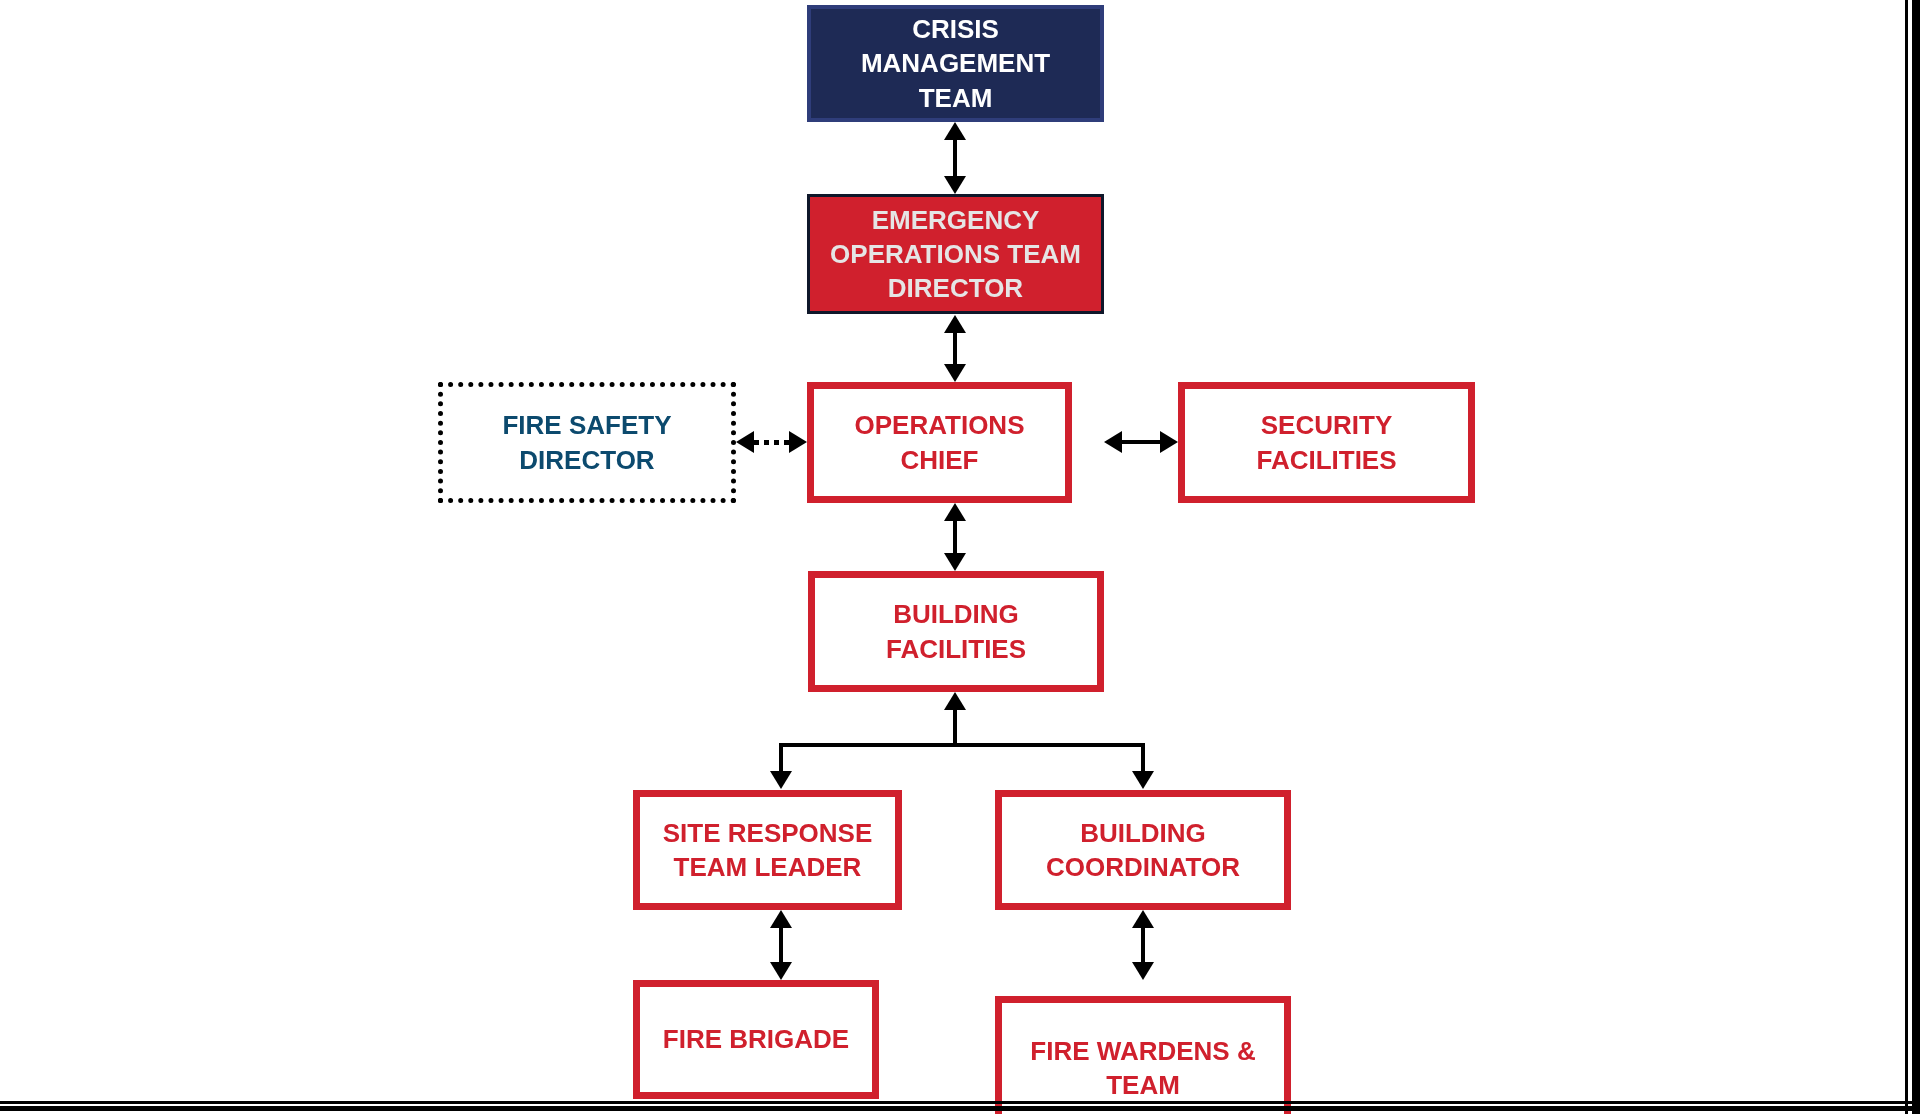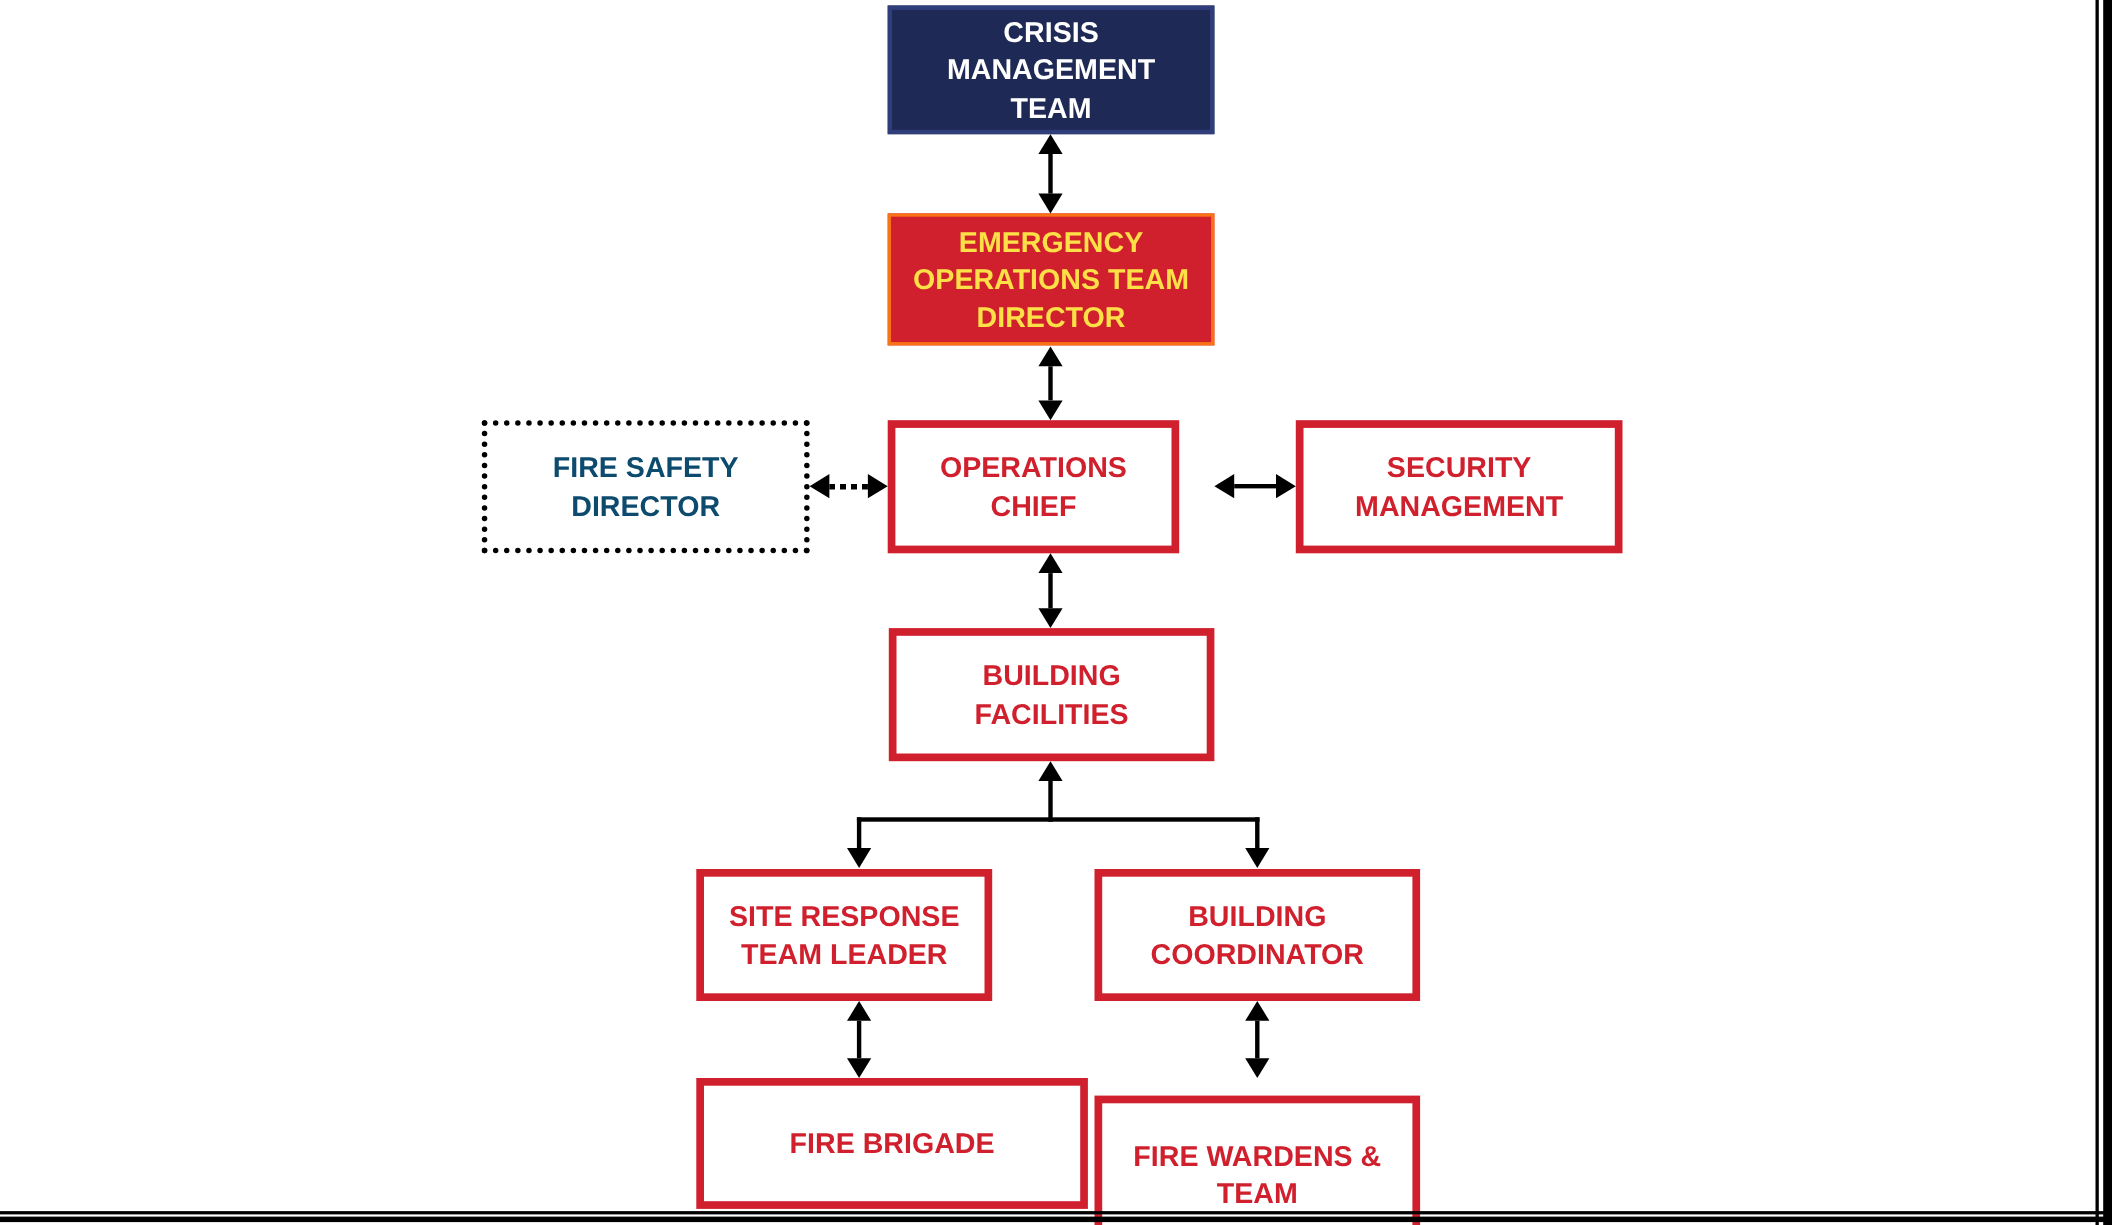--- a/index.html
+++ b/index.html
@@ -8,21 +8,21 @@
     overflow:hidden;font-family:"Liberation Sans",sans-serif;
   }
   
   .node{
     position:absolute;box-sizing:border-box;
     display:flex;align-items:center;justify-content:center;
     text-align:center;font-weight:bold;font-size:26px;line-height:1.32;
   }
   .node span{white-space:pre-line;display:block;}
   .navy{background:#1e2a55;border:4px solid #2f3d7a;color:#ffffff;}
-  .red-solid{background:#d0202d;border:3px solid #f97316;color:#fde047;}
+  .red-solid{background:#d0202d;border:3px solid #0f172a;color:#e5e5e5;}
   .red-outline{background:#ffffff;border:7px solid #d0202d;color:#d0202d;}
   .dotted-box{background:#ffffff;border:5px dotted #000000;color:#0c4a6e;}
   
   .varrow{position:absolute;display:flex;flex-direction:column;align-items:center;width:22px;}
   .varrow .shaft{flex:1;width:4px;background:#000;}
   .harrow{position:absolute;display:flex;flex-direction:row;align-items:center;height:22px;}
   .harrow .shaft{flex:1;height:4px;background:#000;}
   .harrow .shaft.dotted-shaft{height:5px;background:repeating-linear-gradient(90deg,#000 0 5px,transparent 5px 10px);}
   .tri{width:0;height:0;}
   .tri-up{border-left:11px solid transparent;border-right:11px solid transparent;border-bottom:18px solid #000;}
@@ -33,21 +33,21 @@
   .abs{position:absolute;}
   
   #n-crisis{left:807px;top:5px;width:297px;height:117px;}
   #n-eot{left:807px;top:194px;width:297px;height:120px;}
   #n-fire-safety{left:438px;top:382px;width:298px;height:121px;}
   #n-ops-chief{left:807px;top:382px;width:265px;height:121px;}
   #n-security{left:1178px;top:382px;width:297px;height:121px;}
   #n-building-fac{left:808px;top:571px;width:296px;height:121px;}
   #n-site-response{left:633px;top:790px;width:269px;height:120px;}
   #n-building-coord{left:995px;top:790px;width:296px;height:120px;}
-  #n-fire-brigade{left:633px;top:980px;width:356px;height:119px;}
+  #n-fire-brigade{left:633px;top:980px;width:246px;height:119px;}
   #n-fire-wardens{left:995px;top:996px;width:296px;height:144px;}
   
   #a-crisis-eot{left:944px;top:122px;height:72px;}
   #a-eot-ops{left:944px;top:315px;height:67px;}
   #a-ops-building{left:944px;top:503px;height:68px;}
   #a-site-brigade{left:770px;top:910px;height:70px;}
   #a-coord-wardens{left:1132px;top:910px;height:70px;}
   #a-fsd-ops{left:736px;top:431px;width:71px;}
   #a-ops-security{left:1104px;top:431px;width:74px;}
   
@@ -85,21 +85,21 @@
     <span>FIRE SAFETY
 DIRECTOR</span>
   </div>
 
   <div id="n-ops-chief" class="node red-outline">
     <span>OPERATIONS CHIEF</span>
   </div>
 
   <div id="n-security" class="node red-outline">
     <span>SECURITY
-MANAGEMENT</span>
+FACILITIES</span>
   </div>
 
   <div id="n-building-fac" class="node red-outline">
     <span>BUILDING
 FACILITIES</span>
   </div>
 
   <div id="n-site-response" class="node red-outline">
     <span>SITE RESPONSE
 TEAM LEADER</span>

